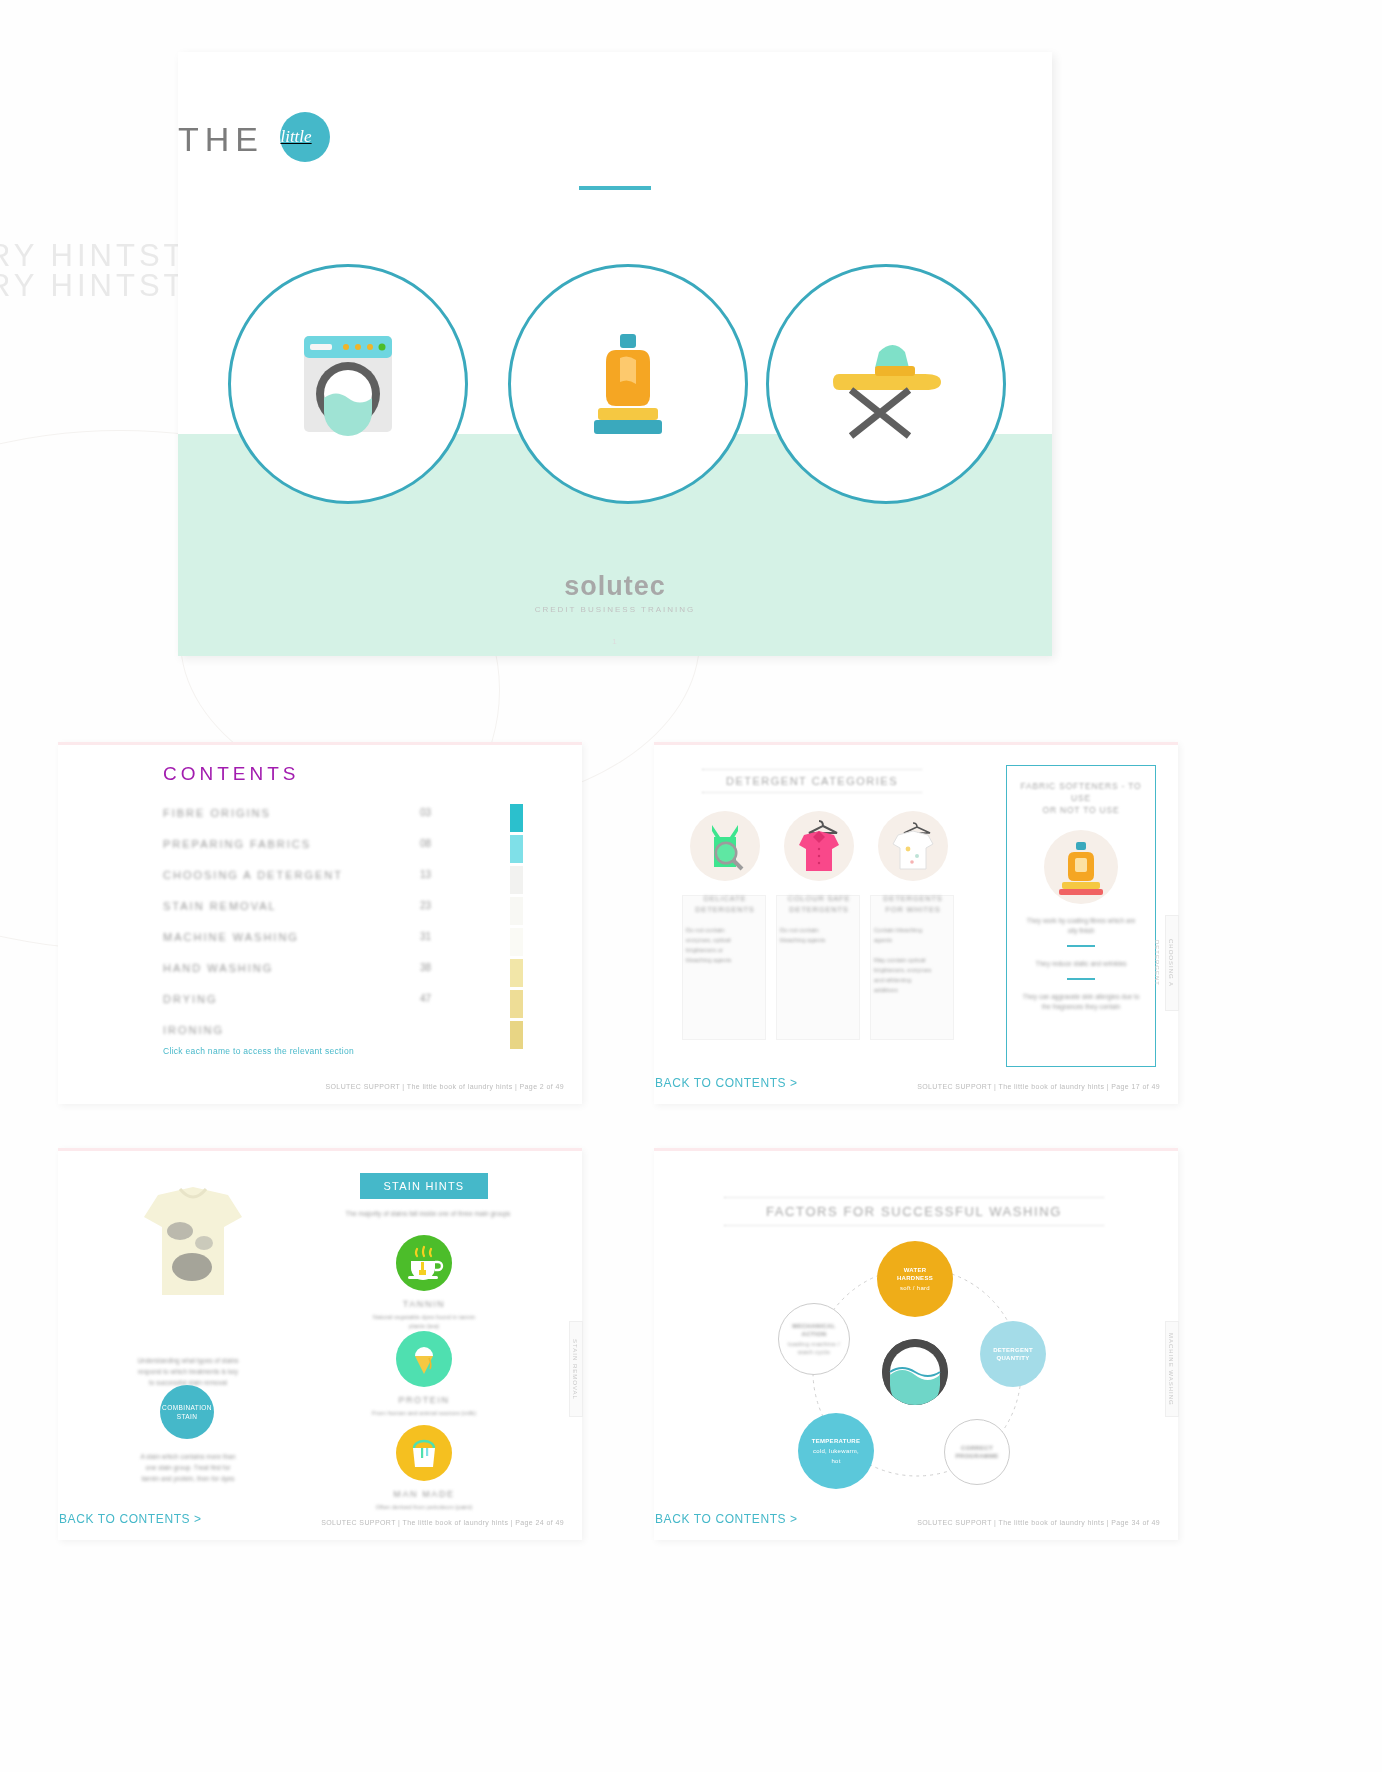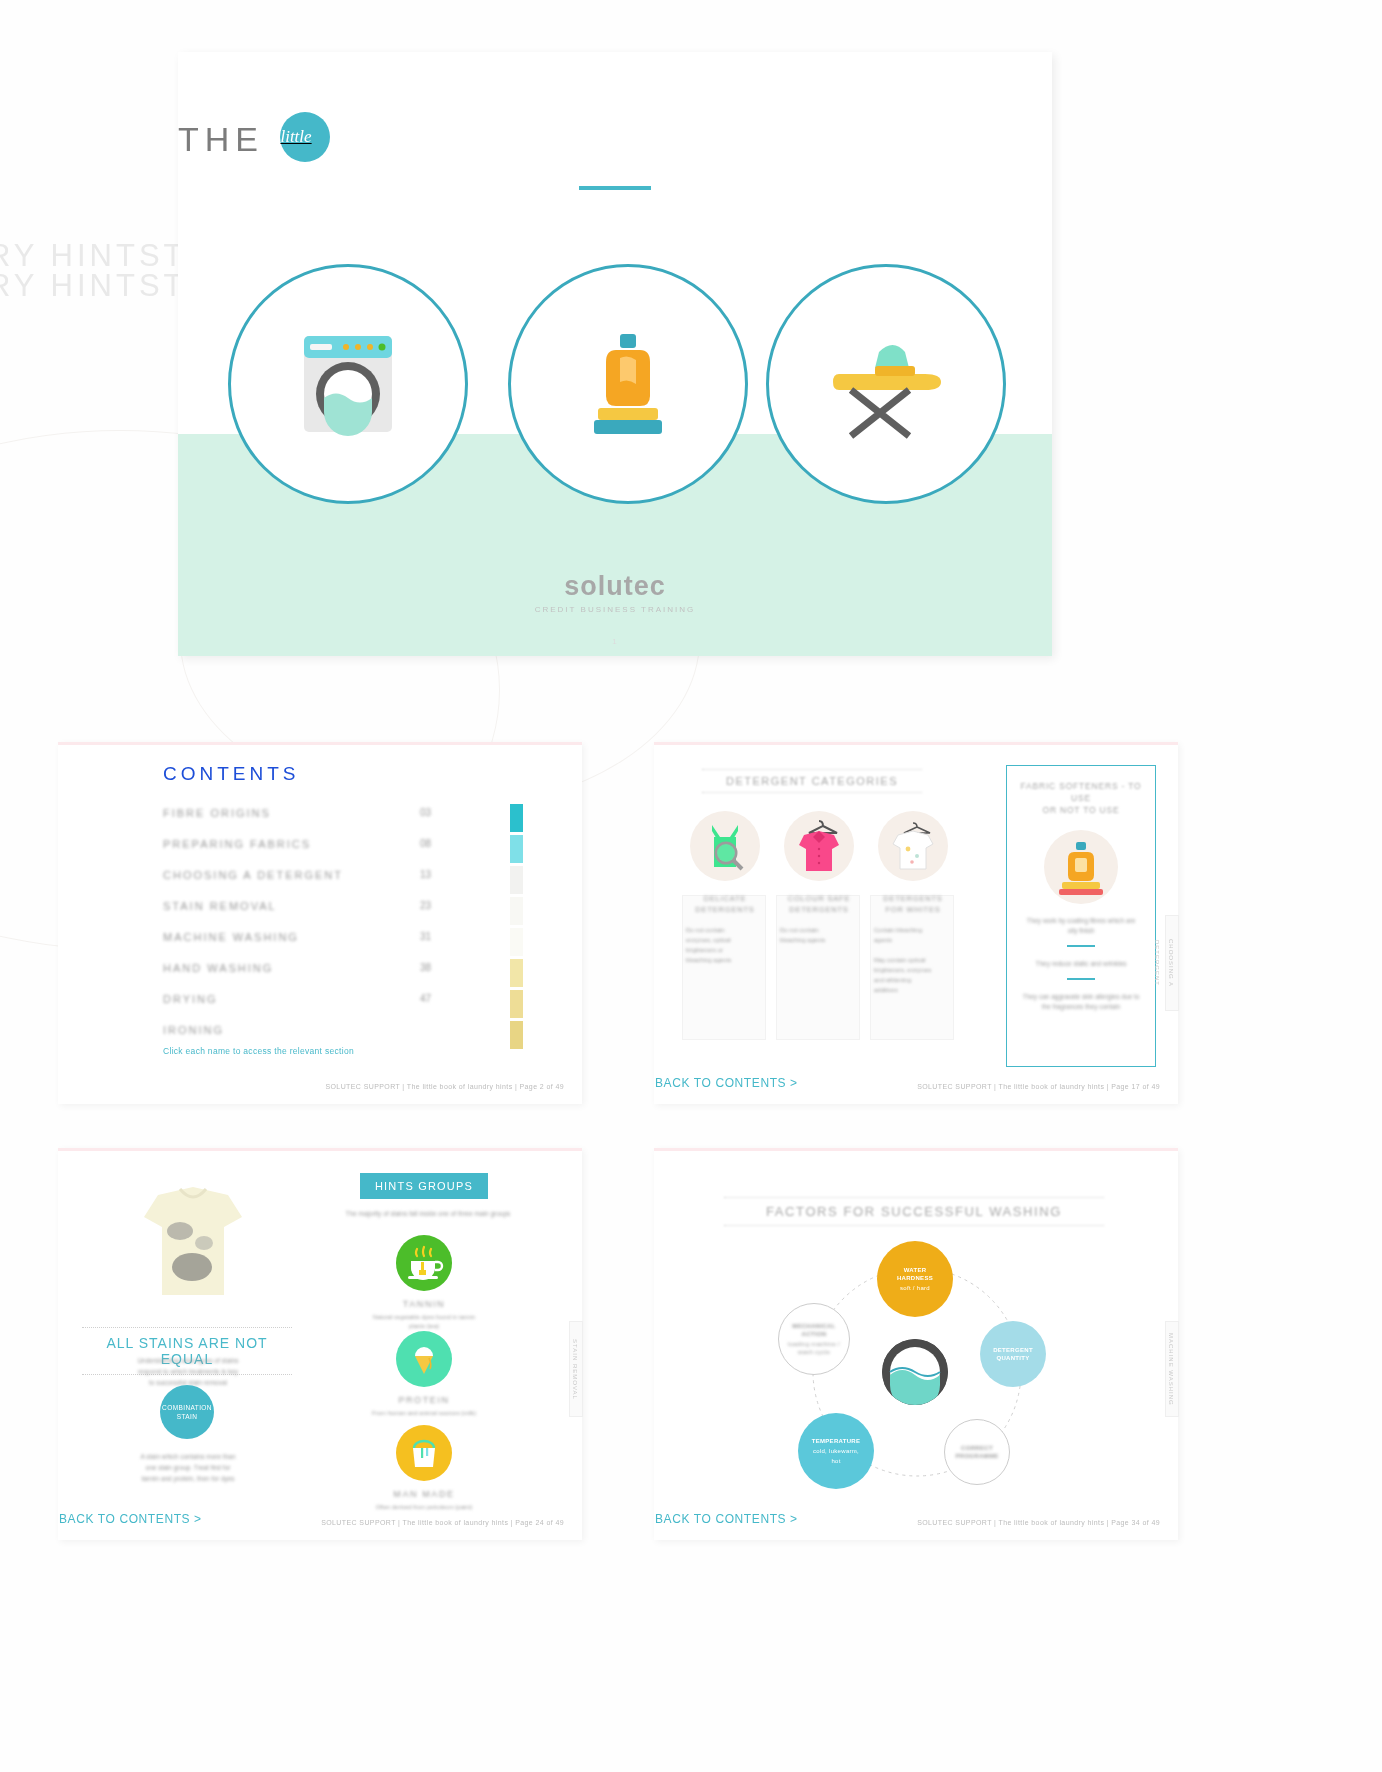--- a/index.html
+++ b/index.html
@@ -97,21 +97,21 @@
     text-align: center; letter-spacing: 1px; filter: blur(0.6px);
     line-height: 14px;
   }
   .redact { filter: blur(1.4px); color: #9a9a9a; }
   .redact-lite { filter: blur(1.1px); color: #a9a9a9; }
 
   
   #slide1 { left: 58px; top: 742px; width: 524px; height: 362px; }
   #contents-title {
     position: absolute; left: 105px; top: 18px;
-    font-size: 19px; letter-spacing: 4px; color: #1d4ed8; font-weight: 400;
+    font-size: 19px; letter-spacing: 4px; color: #a21caf; font-weight: 400;
   }
   .toc-row {
     position: absolute; left: 105px; width: 360px; height: 22px;
   }
   .toc-name {
     position: absolute; left: 0; top: 0; font-size: 11px; letter-spacing: 2px;
   }
   .toc-page {
     position: absolute; right: 92px; top: 0; font-size: 10px;
   }
@@ -417,34 +417,33 @@
   <div class="slide" id="slide3">
     <div id="tshirt-wrap">
       <svg width="186" height="122" viewBox="0 0 186 122">
         <path d="M58 10 l35 -8 l35 8 l14 22 l-18 10 v68 h-62 v-68 l-18 -10 z" fill="#f5f2d8"></path>
         <path d="M80 4 q13 16 26 0" fill="none" stroke="#e8e4c8" stroke-width="3"></path>
         <ellipse cx="80" cy="46" rx="13" ry="9" fill="#8a8a8a" opacity=".55"></ellipse>
         <ellipse cx="104" cy="58" rx="9" ry="7" fill="#9a9a9a" opacity=".45"></ellipse>
         <ellipse cx="92" cy="82" rx="20" ry="14" fill="#6f6f6f" opacity=".6"></ellipse>
       </svg>
     </div>
-    <div id="stains-head">ALL STAINS ARE NOT EQUAL</div>
     <div class="stains-p redact" style="top:204px; white-space:pre-line">Understanding what types of stains
 respond to which treatments is key
 to successful stain removal</div>
     <div id="combo-badge">
       <span style="white-space:pre-line">COMBINATION
 STAIN</span>
     </div>
     <div class="stains-p redact" style="top:300px; white-space:pre-line">A stain which contains more than
 one stain group. Treat first for
 tannin and protein, then for dyes</div>
 
     <div id="stain-groups-banner">
-      <span>HINTS GROUPS</span>
+      <span>STAIN HINTS</span>
     </div>
     <div id="sg-intro" class="redact">The majority of stains fall inside one of three main groups</div>
 
     <div class="sg-item" style="top:84px">
       <div class="sg-circle" style="background:#4cbd2a">
         <svg width="40" height="40" viewBox="0 0 40 40">
           <path d="M13 6 q-2 4 0 7 M20 4 q-2 5 0 9 M27 6 q-2 4 0 7" stroke="#f5d020" stroke-width="2.2" fill="none" stroke-linecap="round"></path>
           <path d="M7 18 h24 v7 a12 12 0 0 1 -24 0 z" fill="#ffffff"></path>
           <path d="M31 19 h3 a4 4 0 0 1 0 8 h-3" fill="none" stroke="#ffffff" stroke-width="2.4"></path>
           <rect x="17" y="19" width="3" height="8" fill="#f5d020"></rect>

